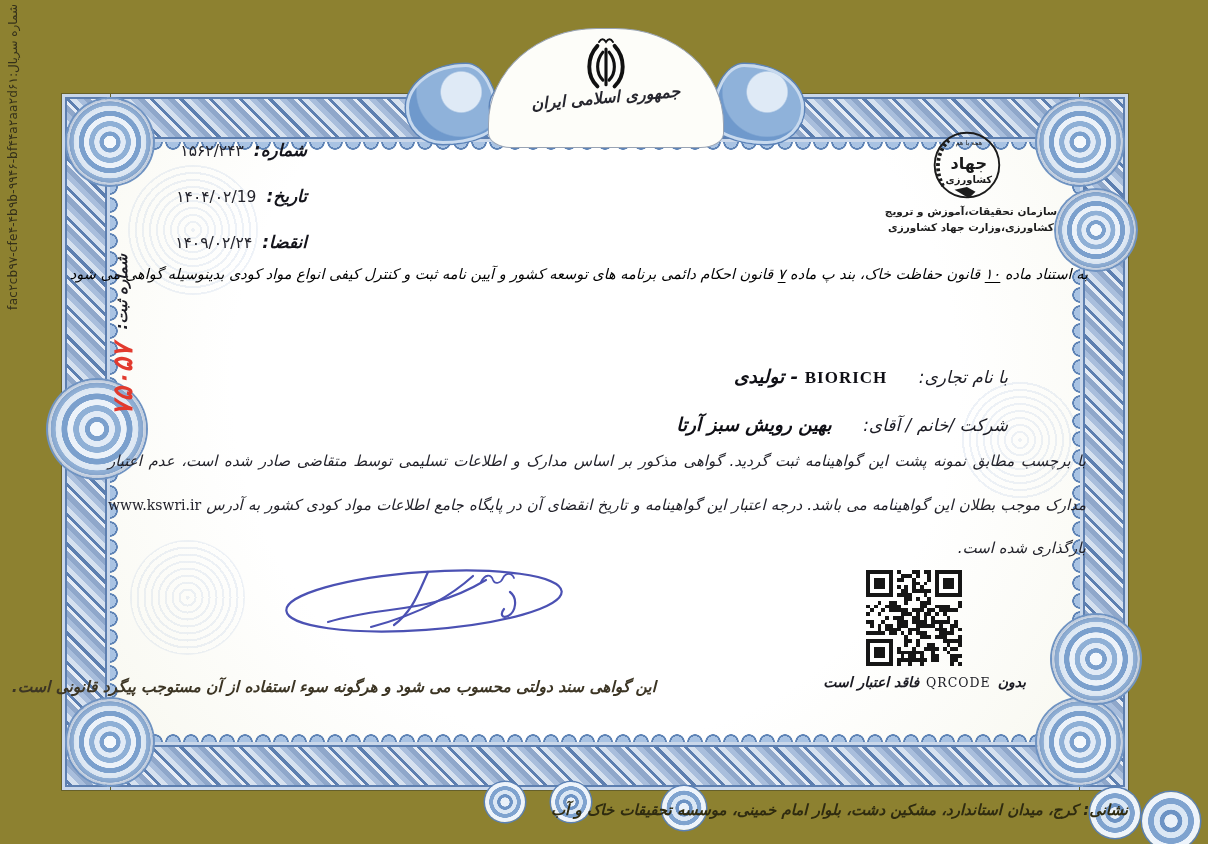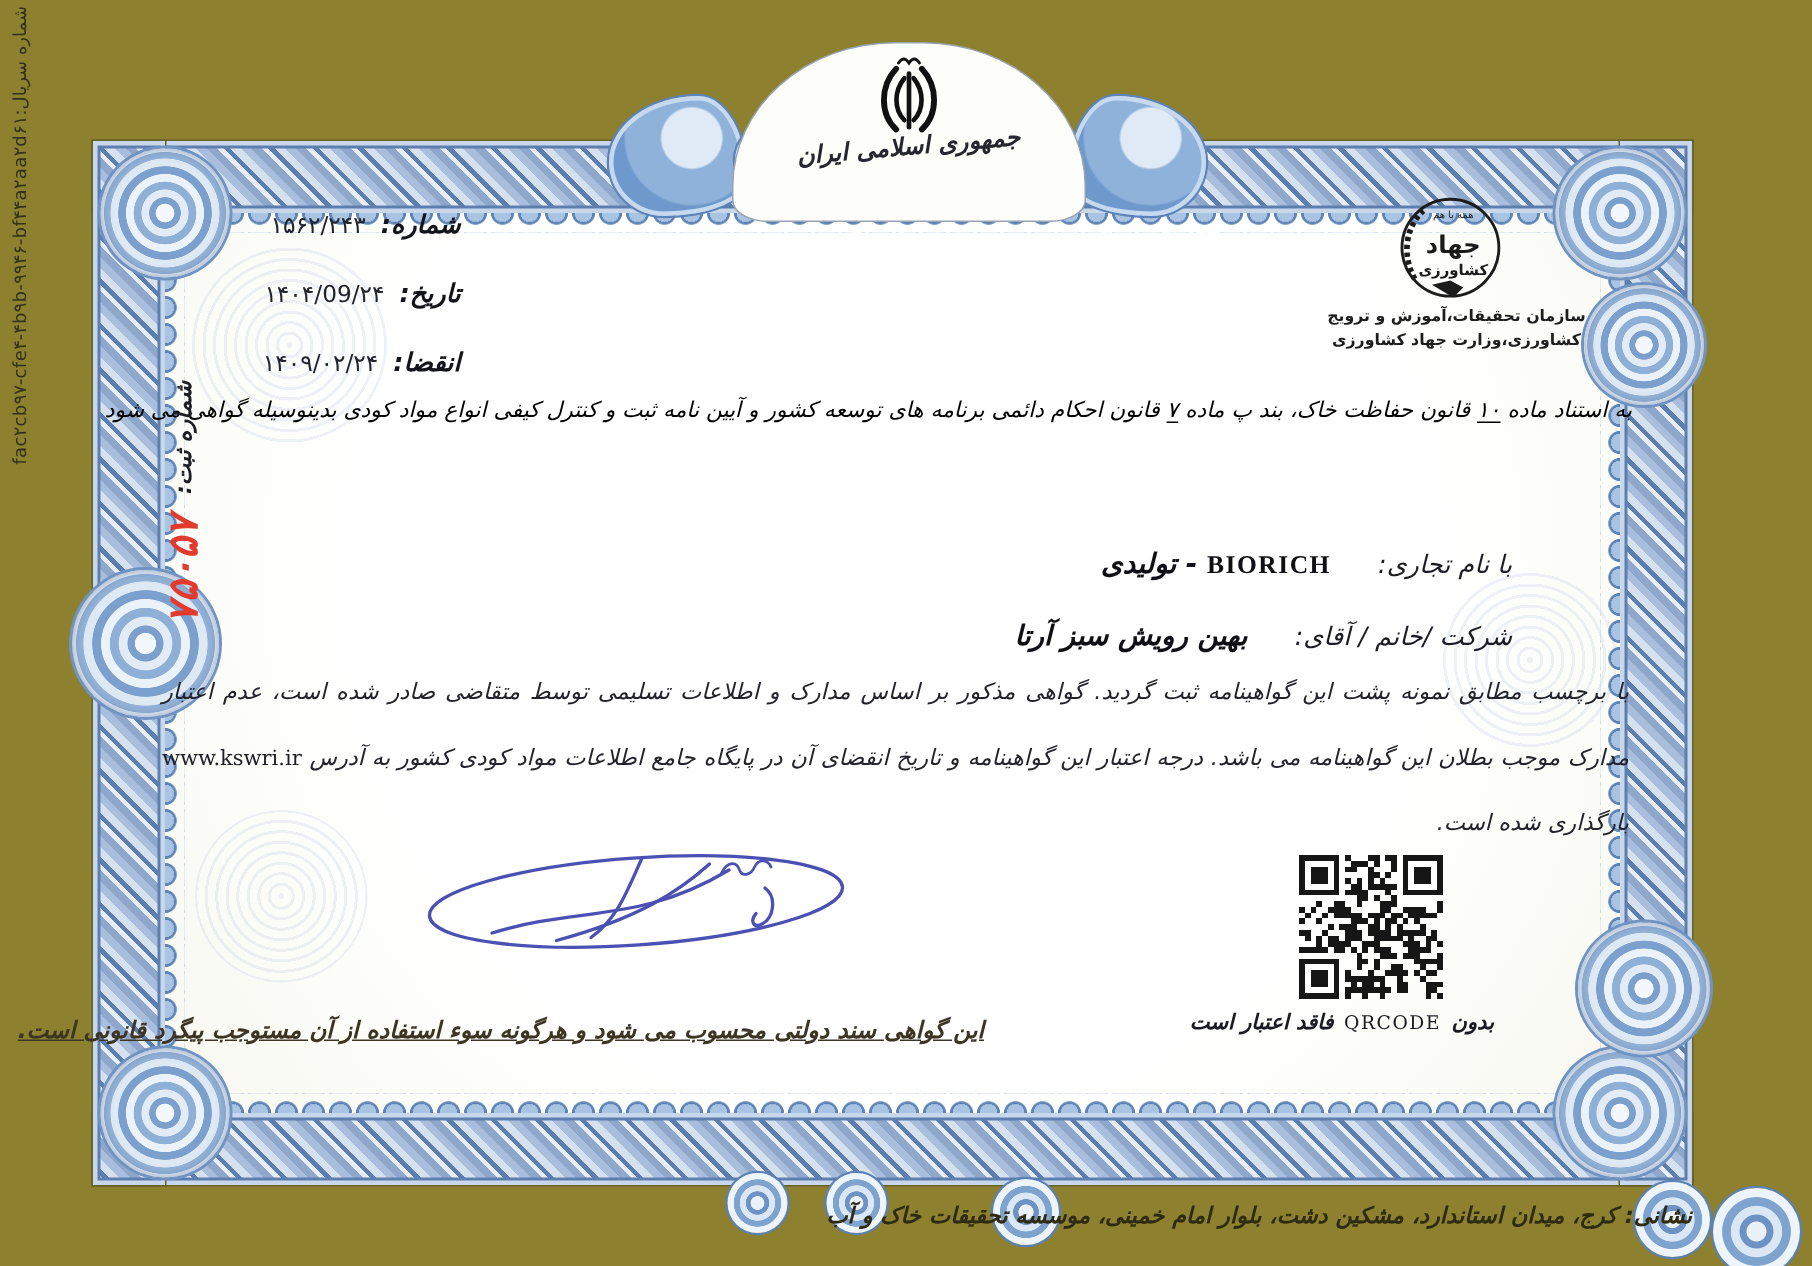--- a/index.html
+++ b/index.html
@@ -73,23 +73,23 @@
   .meta-line .val{margin-inline-start:10px;color:#23232b;}
   .intro{left:112px;top:266px;width:976px;font-size:14.5px;font-style:italic;white-space:nowrap;text-align:right;color:#000000;}
   .u{text-decoration:underline;text-underline-offset:3px;}
   .field{white-space:nowrap;font-size:17px;}
   .field .flabel{font-style:italic;color:#1c1c24;}
   .field .fvalue{font-weight:bold;font-style:italic;color:#0f0f15;margin-inline-start:26px;font-size:18.5px;}
   .latin{font-family:Liberation Serif, serif;font-weight:bold;font-style:normal;letter-spacing:1px;font-size:17px;direction:ltr;unicode-bidi:isolate;}
   .para{left:108px;top:440px;width:978px;font-size:15px;line-height:2.9;font-style:italic;text-align:justify;color:#23232b;}
   .url{direction:ltr;unicode-bidi:isolate;font-family:"DejaVu Serif", serif;font-style:normal;font-size:14px;color:#1d1d27;}
   .sig-title{left:292px;top:636px;width:246px;text-align:center;font-size:20px;font-weight:bold;font-style:italic;color:#121219;white-space:nowrap;}
-  .qr-caption{left:796px;top:674px;width:200px;text-align:left;white-space:nowrap;font-size:14px;font-weight:bold;font-style:italic;color:#1a1a22;}
+  .qr-caption{left:826px;top:674px;width:200px;text-align:left;white-space:nowrap;font-size:14px;font-weight:bold;font-style:italic;color:#1a1a22;}
   .qr-caption .code{font-family:"DejaVu Serif", serif;font-style:normal;font-weight:normal;font-size:12.5px;letter-spacing:1px;margin:0 7px;}
-  .legal{left:156px;top:678px;width:500px;font-size:15.5px;font-weight:bold;font-style:italic;color:#3c3524;text-align:center;white-space:nowrap;text-decoration:underline;}
+  .legal{left:156px;top:678px;width:500px;font-size:15.5px;font-weight:bold;font-style:italic;color:#3c3524;text-align:center;white-space:nowrap;}
 
   
   .org{left:874px;top:203px;width:194px;text-align:center;font-size:10.5px;font-weight:bold;line-height:1.55;color:#1d1d1d;}
 
   
   .serial{left:6px;top:434px;width:430px;height:18px;transform:rotate(-90deg);transform-origin:0 0;
     font-size:12px;color:#34301a;white-space:nowrap;letter-spacing:.3px;z-index:5;}
   .serial .ltr{direction:ltr;unicode-bidi:isolate;margin-inline-start:4px;}
   .regnum{left:104px;top:472px;width:218px;height:36px;transform:rotate(-90deg);transform-origin:0 0;white-space:nowrap;z-index:5;display:flex;align-items:center;gap:14px;flex-direction:row;}
   .regnum .reg-label{font-size:15px;font-weight:bold;font-style:italic;color:#1d1d25;}
@@ -168,21 +168,21 @@
     <div>سازمان تحقیقات،آموزش و ترویج</div>
     <div>کشاورزی،وزارت جهاد کشاورزی</div>
   </div>
 
   <div class="abs title fa">گواهینامه ثبت مواد کودی</div>
 
   <div class="abs fa meta-line" style="top:140px;">
     <span class="lab">شماره:</span><span class="val">۱۵۶۲/۲۴۳</span>
   </div>
   <div class="abs fa meta-line" style="top:186px;">
-    <span class="lab">تاریخ:</span><span class="val">۱۴۰۴/09/۲۴</span>
+    <span class="lab">تاریخ:</span><span class="val">۱۴۰۴/۰۲/19</span>
   </div>
   <div class="abs fa meta-line" style="top:232px;">
     <span class="lab">انقضا:</span><span class="val">۱۴۰۹/۰۲/۲۴</span>
   </div>
 
   <div class="abs fa intro">
     <span>به استناد ماده </span><span class="u">۱۰</span><span> قانون حفاظت خاک، بند پ ماده </span><span class="u">۷</span><span> قانون احکام دائمی برنامه های توسعه کشور و آیین نامه ثبت و کنترل کیفی انواع مواد کودی بدینوسیله گواهی می شود</span>
   </div>
 
   <div class="abs fa field" style="top:366px;right:200px;">

